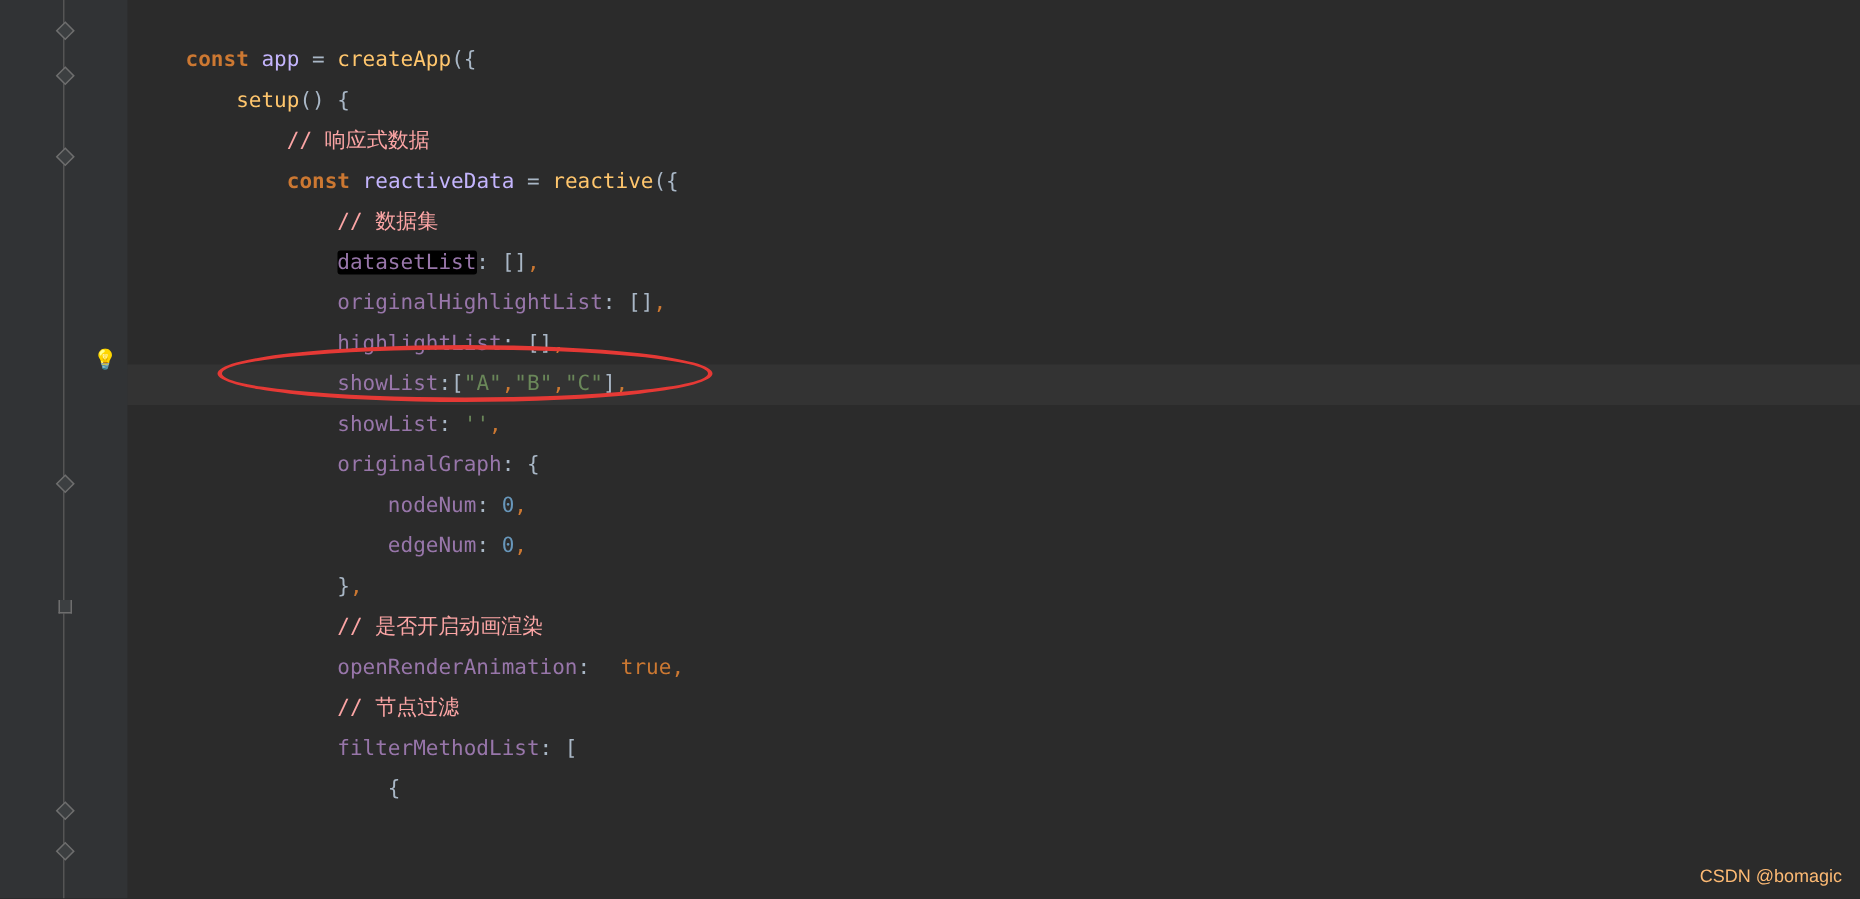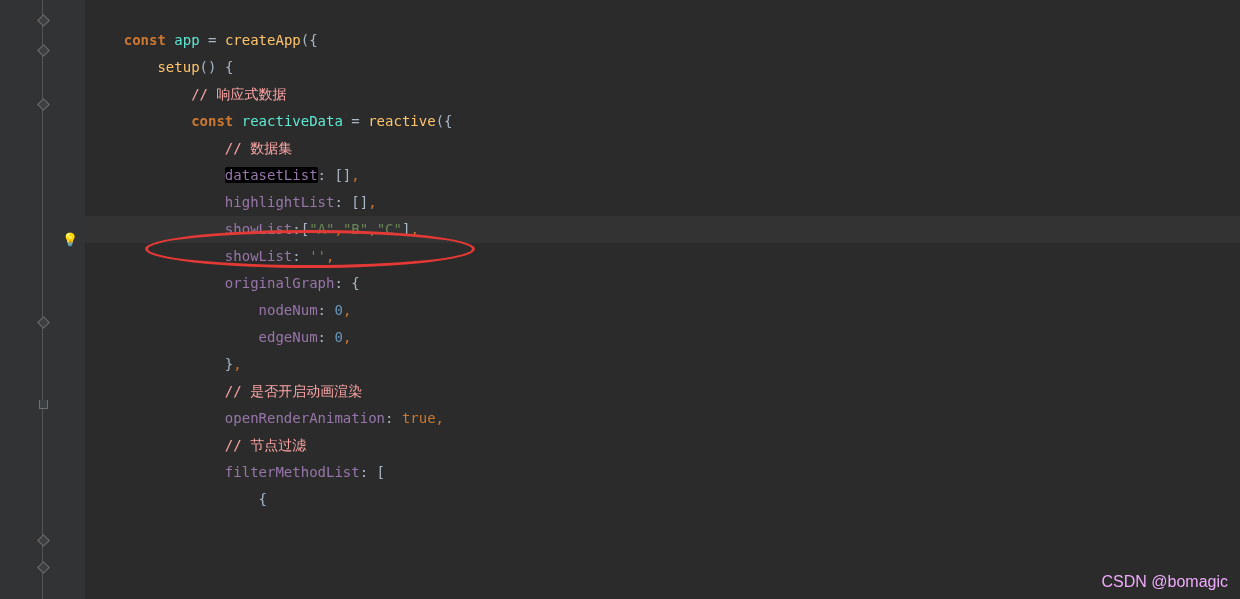--- a/index.html
+++ b/index.html
@@ -71,50 +71,50 @@
     }
     .code-line {
       white-space: pre;
       padding-left: 5px;
       height: 27px;
     }
     .highlighted-line {
       background: rgba(255, 255, 255, 0.04);
     }
     .kw { color: #cc7832; font-weight: bold; }
-    .var { color: #5eead4; }
+    .var { color: #c4b5fd; }
     .prop { color: #9876aa; }
     .func { color: #ffc66d; }
     .str { color: #6a8759; }
     .num { color: #6897bb; }
     .comment { color: #fca5a5; }
     .punct { color: #a9b7c6; }
     .comma { color: #cc7832; }
-    .bool { color: #cc7832; }
+    .bool { color: #cc7832; margin-left: 12px; }
     .selected-word {
       background: #000000;
       border-radius: 2px;
     }
     .circle-annotation {
       position: absolute;
       left: 60px;
       top: 230px;
       width: 330px;
       height: 38px;
       border: 3px solid #e53935;
       border-radius: 50%;
       pointer-events: none;
       z-index: 10;
     }
     .watermark {
       position: absolute;
       bottom: 8px;
       right: 12px;
-      color: #f0abfc;
-      font-size: 16px;
+      color: #fdba74;
+      font-size: 12px;
       font-family: Arial, sans-serif;
       z-index: 20;
     }
   </style>
 </head>
 <body>
 
 <div class="editor-container">
   <div class="gutter">
     <div class="fold-line" style="top:0; height:599px;"></div>
@@ -143,20 +143,21 @@
   </div>
 
   <div class="code-area">
     <div class="code-line" style="opacity:0.3;">                                                                                  </div>
     <div class="code-line">    <span class="kw">const</span><span class="var"> app </span><span class="punct">= </span><span class="func">createApp</span><span class="punct">({</span></div>
     <div class="code-line">        <span class="func">setup</span><span class="punct">() {</span></div>
     <div class="code-line">            <span class="comment">// 响应式数据</span></div>
     <div class="code-line">            <span class="kw">const</span><span class="var"> reactiveData </span><span class="punct">= </span><span class="func">reactive</span><span class="punct">({</span></div>
     <div class="code-line">                <span class="comment">// 数据集</span></div>
     <div class="code-line">                <span class="prop selected-word">datasetList</span><span class="punct">: []</span><span class="comma">,</span></div>
+    <div class="code-line">                <span class="prop">originalHighlightList</span><span class="punct">: []</span><span class="comma">,</span></div>
     <div class="code-line">                <span class="prop">highlightList</span><span class="punct">: []</span><span class="comma">,</span></div>
     <div class="code-line highlighted-line">                <span class="prop">showList</span><span class="punct">:</span><span class="punct">[</span><span class="str">"A"</span><span class="comma">,</span><span class="str">"B"</span><span class="comma">,</span><span class="str">"C"</span><span class="punct">]</span><span class="comma">,</span></div>
     <div class="code-line">                <span class="prop">showList</span><span class="punct">: </span><span class="str">''</span><span class="comma">,</span></div>
     <div class="code-line">                <span class="prop">originalGraph</span><span class="punct">: {</span></div>
     <div class="code-line">                    <span class="prop">nodeNum</span><span class="punct">: </span><span class="num">0</span><span class="comma">,</span></div>
     <div class="code-line">                    <span class="prop">edgeNum</span><span class="punct">: </span><span class="num">0</span><span class="comma">,</span></div>
     <div class="code-line">                <span class="punct">}</span><span class="comma">,</span></div>
     <div class="code-line">                <span class="comment">// 是否开启动画渲染</span></div>
     <div class="code-line">                <span class="prop">openRenderAnimation</span><span class="punct">: </span><span class="bool">true</span><span class="comma">,</span></div>
     <div class="code-line">                <span class="comment">// 节点过滤</span></div>

